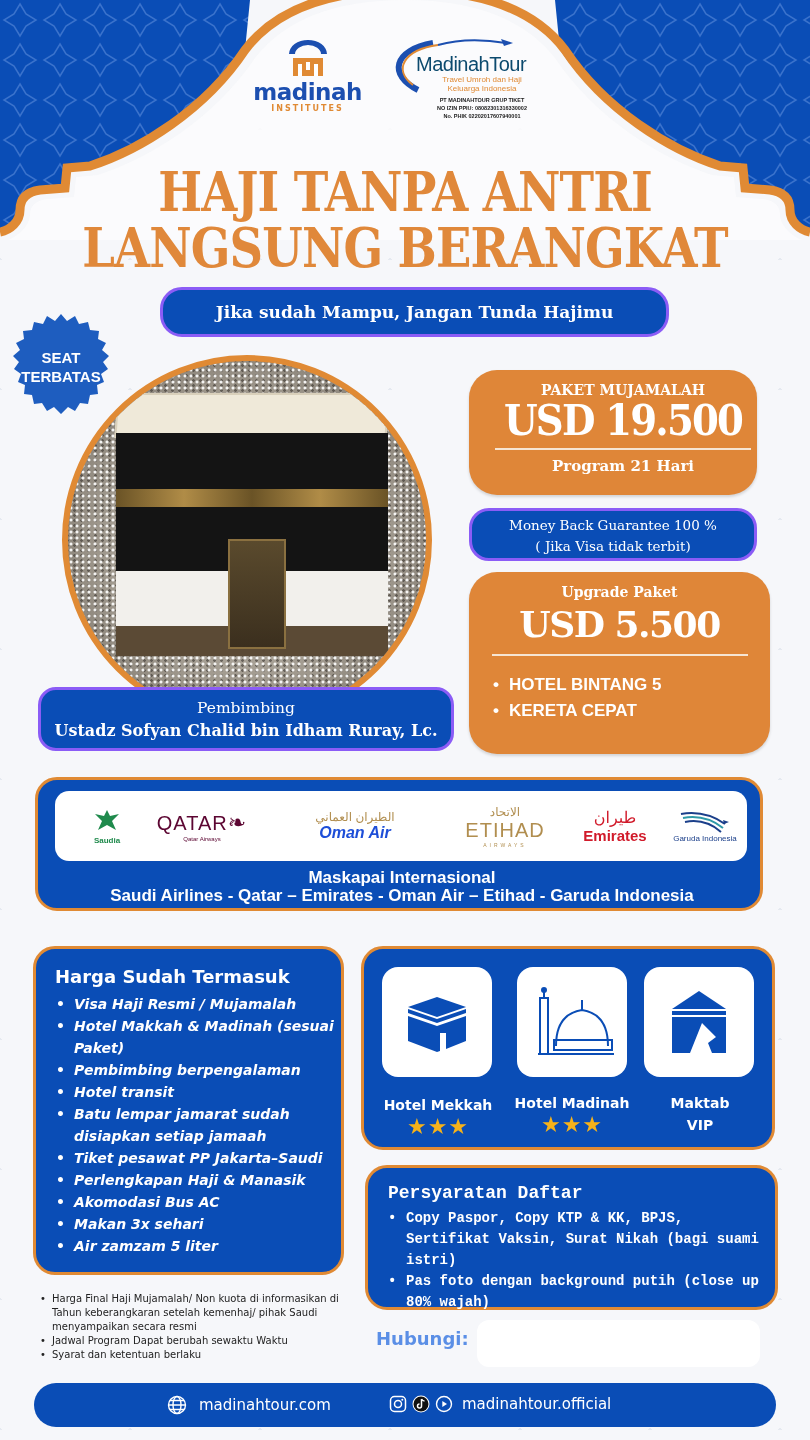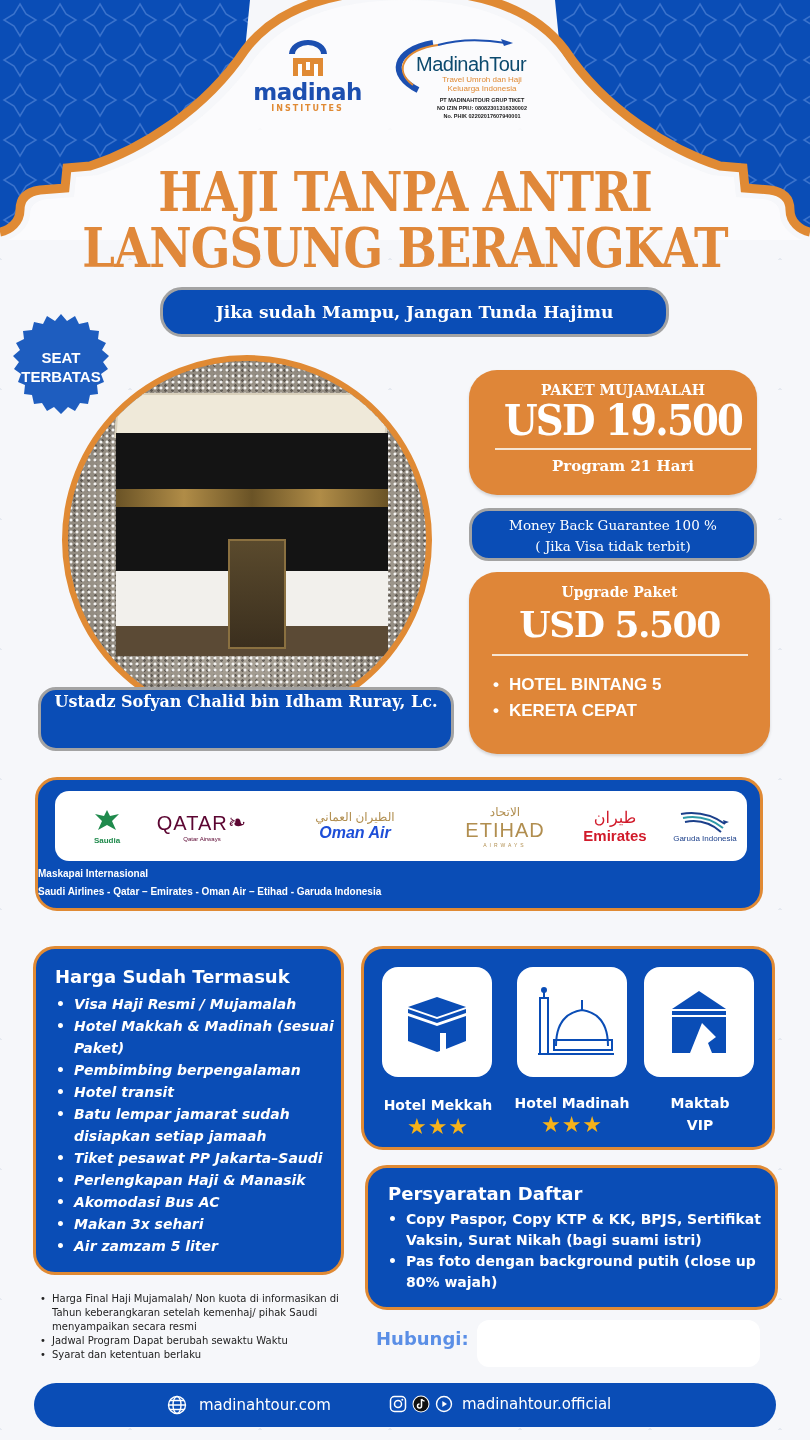--- a/index.html
+++ b/index.html
@@ -55,21 +55,21 @@
   }
   .title {
     position: absolute; left: 0; width: 810px; text-align: center;
     font-family: "DejaVu Serif", serif; font-weight: bold;
     color: #e0883a; letter-spacing: -1px;
     transform: scaleX(0.86);
   }
   .title.l1 { top: 160px; font-size: 54px; }
   .title.l2 { top: 216px; font-size: 54px; }
   .pill {
-    position: absolute; background: #0a4db6; border: 3px solid #a3a3a3;
+    position: absolute; background: #0a4db6; border: 3px solid #8b5cf6;
     color: #fff; text-align: center; border-radius: 22px;
     font-family: "DejaVu Serif", serif;
   }
   .tagline { left: 160px; top: 287px; width: 509px; height: 50px; font-size: 17px; line-height: 44px; font-weight: bold; }
   .badge {
     position: absolute; left: 6px; top: 312px; width: 110px; height: 110px;
   }
   .badge .txt {
     position: absolute; left: 0; top: 0; width: 110px; height: 110px;
     display: flex; align-items: center; justify-content: center; text-align: center;
@@ -111,34 +111,34 @@
   .mbg { left: 469px; top: 508px; width: 288px; height: 53px; border-radius: 20px; font-size: 13.5px; line-height: 21px; padding-top: 4px; }
   .upg { left: 469px; top: 572px; width: 301px; height: 182px; }
   .upg .lbl { font-size: 14px; font-weight: bold; margin-top: 12px; }
   .upg .price { font-size: 36px; font-weight: bold; line-height: 44px; letter-spacing: -1.5px; margin-top: 2px; }
   .upg .rule { width: 256px; height: 2px; background: #f6e5d3; margin: 8px auto 0; }
   .upg ul { list-style: none; text-align: left; margin: 16px 0 0 24px; font-family: "Liberation Sans", sans-serif; font-weight: bold; font-size: 17px; line-height: 26px; }
   .upg li::before { content: "•"; margin-right: 10px; }
   .airlines { position: absolute; left: 35px; top: 777px; width: 728px; height: 134px; background: #0a4db6; border: 3px solid #e08a34; border-radius: 22px; }
   .airlines .logos { position: absolute; left: 17px; top: 11px; width: 692px; height: 70px; background: #fff; border-radius: 14px; }
   .air-logo { position: absolute; top: 0; height: 70px; display: flex; align-items: center; justify-content: center; flex-direction: column; font-family: "Liberation Sans", sans-serif; }
-  .airlines .cap { position: absolute; left: 0; width: 728px; text-align: left; color: #fff; font-family: "Liberation Sans", sans-serif; font-weight: bold; font-size: 10px; }
+  .airlines .cap { position: absolute; left: 0; width: 728px; text-align: center; color: #fff; font-family: "Liberation Sans", sans-serif; font-weight: bold; font-size: 17px; }
   .airlines .cap.t1 { top: 88px; }
   .airlines .cap.t2 { top: 106px; }
   .box-blue { position: absolute; background: #0a4db6; border: 3px solid #e08a34; border-radius: 22px; color: #fff; font-family: "DejaVu Sans", sans-serif; }
   .incl { left: 33px; top: 946px; width: 311px; height: 329px; }
   .incl h3 { font-size: 18px; margin: 17px 0 0 19px; font-weight: bold; }
   .incl ul { list-style: none; margin: 6px 0 0 20px; font-size: 14px; font-weight: bold; line-height: 22px; font-style: italic; }
   .incl li { padding-left: 18px; position: relative; }
   .incl li::before { content: "•"; position: absolute; left: 0; }
   .facil { left: 361px; top: 946px; width: 414px; height: 204px; }
   .ficon { position: absolute; top: 18px; width: 110px; height: 110px; background: #fff; border-radius: 16px; display: flex; align-items: center; justify-content: center; }
   .flabel { position: absolute; top: 145px; width: 130px; text-align: center; font-size: 14px; font-weight: bold; line-height: 22px; }
   .stars { color: #f6b21a; font-size: 22px; letter-spacing: 1px; }
-  .req { left: 365px; top: 1165px; width: 413px; height: 145px; }
+  .req { left: 365px; top: 1165px; width: 413px; height: 145px; font-family: Liberation Mono, monospace; }
   .req h3 { font-size: 18px; margin: 15px 0 0 20px; font-weight: bold; }
   .req ul { list-style: none; margin: 5px 0 0 20px; font-size: 14px; font-weight: bold; line-height: 21px; }
   .req li { padding-left: 18px; position: relative; }
   .req li::before { content: "•"; position: absolute; left: 0; }
   .notes { position: absolute; left: 38px; top: 1292px; width: 320px; list-style: none; font-size: 10px; line-height: 14px; color: #222; font-family: "DejaVu Sans", sans-serif; }
   .notes li { padding-left: 14px; position: relative; }
   .notes li::before { content: "•"; position: absolute; left: 2px; }
   .hub-label { position: absolute; left: 376px; top: 1328px; color: #5b8fe6; font-weight: bold; font-size: 18px; font-family: "DejaVu Sans", sans-serif; }
   .hub-field { position: absolute; left: 477px; top: 1320px; width: 283px; height: 47px; background: #fff; border-radius: 12px; border: none; }
   .footer { position: absolute; left: 34px; top: 1383px; width: 742px; height: 44px; background: #0a4db6; border-radius: 22px; color: #fff; font-family: "DejaVu Sans", sans-serif; font-size: 15px; }
@@ -216,20 +216,21 @@
 <div class="badge">
   <svg width="110" height="110" viewBox="0 0 110 110">
     <polygon fill="#1e5dbf" points="55,2 61,9 69,4 73,12 82,10 84,18 93,19 92,27 100,31 96,38 103,44 97,50 102,57 95,62 98,70 91,73 92,82 84,83 82,92 74,91 69,99 62,95 55,102 48,95 41,99 36,91 28,92 26,83 18,82 19,73 12,70 15,62 8,57 13,50 7,44 14,38 10,31 18,27 17,19 26,18 28,10 37,12 41,4 49,9"></polygon>
   </svg>
   <div class="txt">
     <div><span>SEAT</span><br><span>TERBATAS</span></div>
   </div>
 </div>
 
 <div class="pill guide">
+  <div class="l1">Pembimbing</div>
   <div class="l2">Ustadz Sofyan Chalid bin Idham Ruray, Lc.</div>
 </div>
 
 <div class="orange-card pkg">
   <div class="lbl">PAKET MUJAMALAH</div>
   <div class="price">USD 19.500</div>
   <div class="rule"></div>
   <div class="prog">Program 21 Hari</div>
 </div>
 

